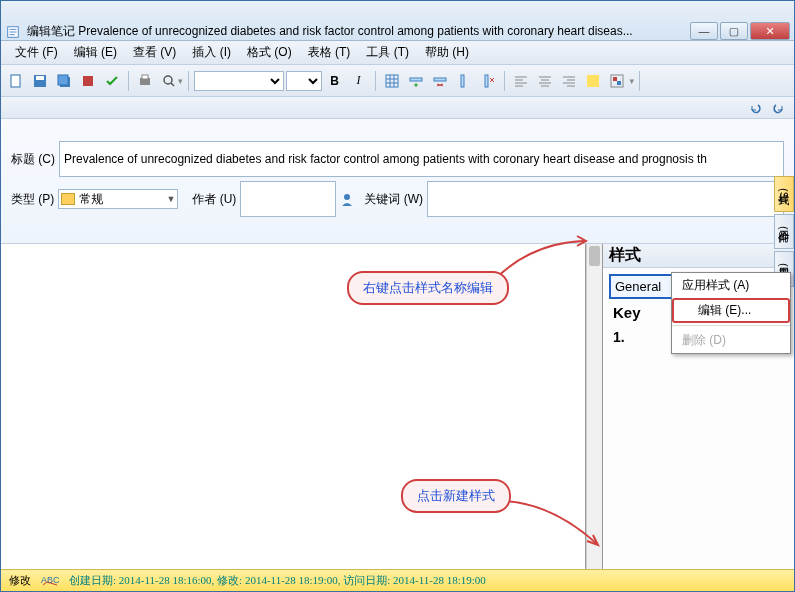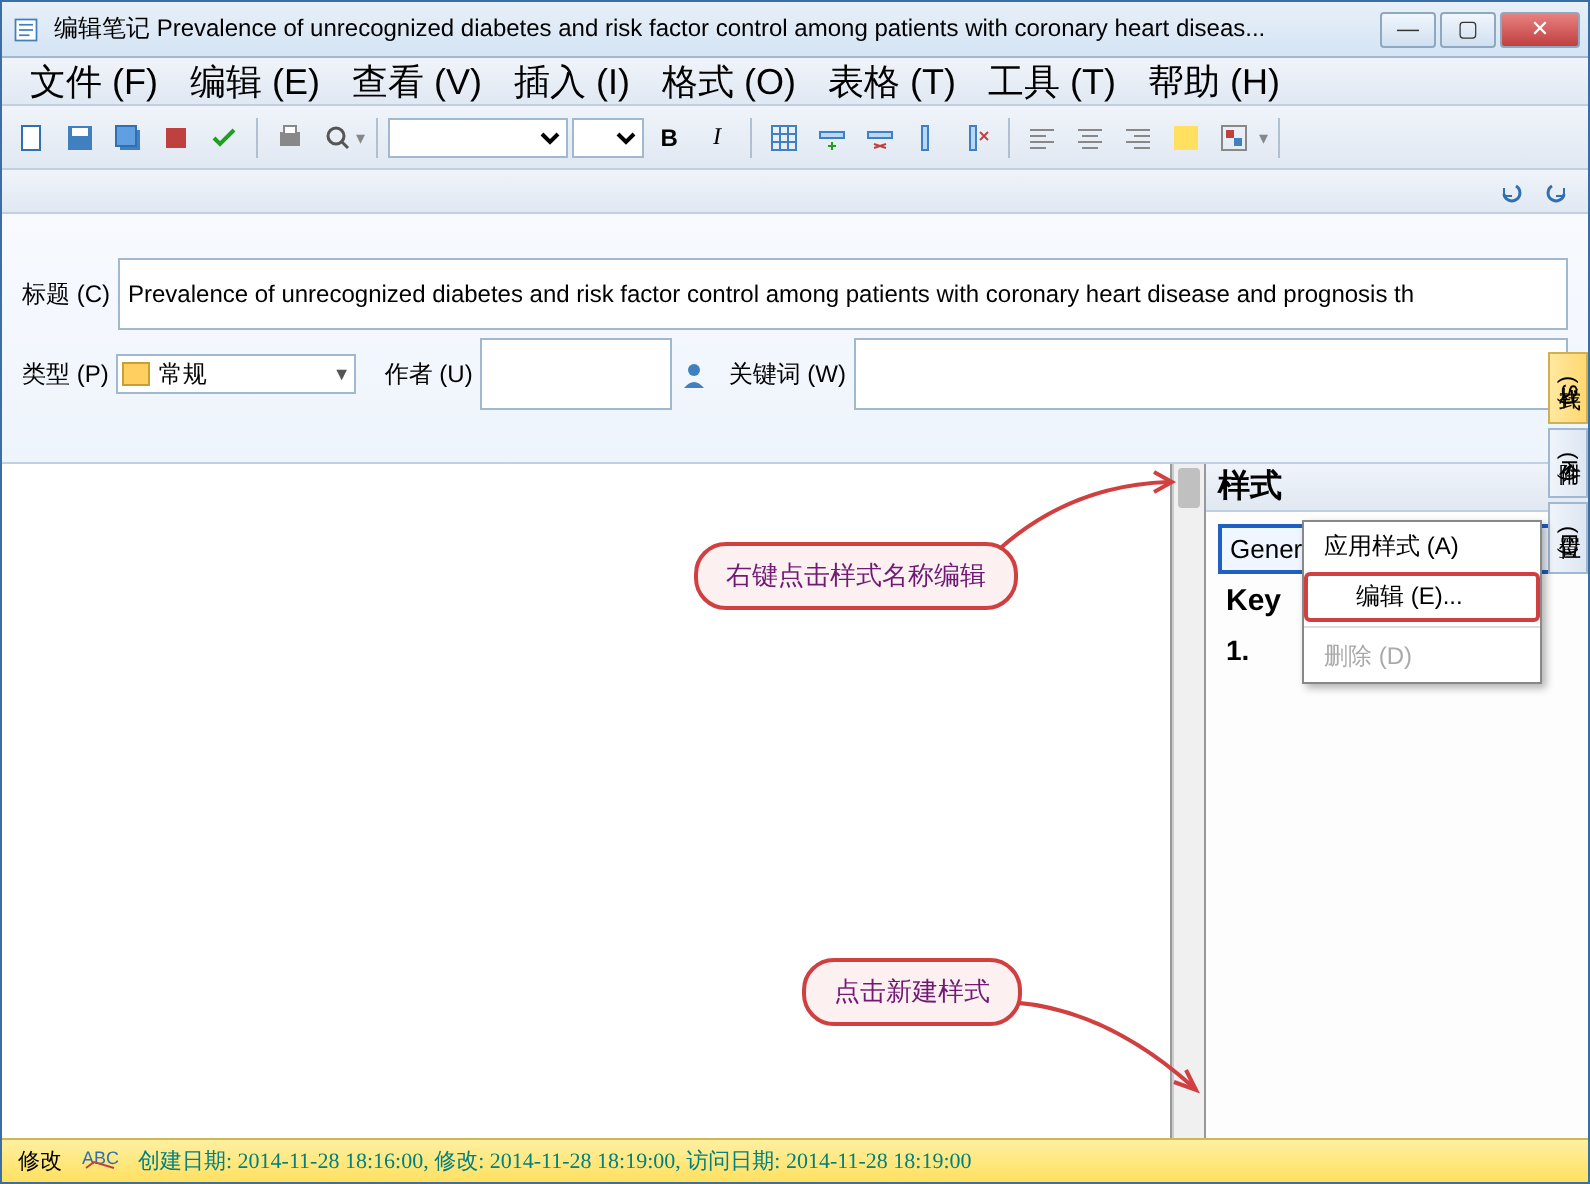--- a/index.html
+++ b/index.html
@@ -1,25 +1,25 @@
 <!DOCTYPE html>
 <html><head>
 <meta charset="utf-8">
 <style>
 * { box-sizing: border-box; margin: 0; padding: 0; }
 body { font-family: "Microsoft YaHei", Tahoma, sans-serif; font-size: 12px; background: #fff; color: #000; width: 795px; height: 592px; overflow: hidden; border: 1px solid #3a6ea5; position: relative; }
-.titlebar { height: 28px; background: linear-gradient(to bottom, #e8f0f8, #d4e4f4); display: flex; align-items: center; padding: 0 4px; border-bottom: 1px solid #a0b8d0; }
+.titlebar { height: 40px; background: linear-gradient(to bottom, #e8f0f8, #d4e4f4); display: flex; align-items: flex-end; padding: 0 4px; border-bottom: 1px solid #a0b8d0; }
 .titlebar .icon { width: 16px; height: 16px; margin-right: 6px; display: flex; align-items: center; justify-content: center; }
 .titlebar .icon svg { width: 14px; height: 14px; }
 .titlebar .title { flex: 1; font-size: 12px; color: #000; white-space: nowrap; overflow: hidden; text-overflow: ellipsis; }
 .win-controls { display: flex; gap: 2px; }
 .win-btn { width: 28px; height: 18px; border: 1px solid #8fa8c0; background: linear-gradient(to bottom, #f0f6fc, #d0e0f0); border-radius: 2px; display: flex; align-items: center; justify-content: center; font-size: 11px; color: #333; cursor: pointer; }
 .win-btn.close { background: linear-gradient(to bottom, #e88080, #c04040); color: #fff; width: 40px; }
 .menubar { height: 24px; background: linear-gradient(to bottom, #f0f4fa, #e0e8f2); display: flex; align-items: center; padding: 0 6px; border-bottom: 1px solid #c0d0e0; }
-.menubar .menu-item { padding: 3px 8px; cursor: pointer; font-size: 18px; }
+.menubar .menu-item { padding: 3px 8px; cursor: pointer; font-size: 12px; }
 .toolbar { height: 32px; background: linear-gradient(to bottom, #f0f4fa, #e0e8f2); display: flex; align-items: center; padding: 0 4px; border-bottom: 1px solid #c0d0e0; gap: 2px; }
 .tb-btn { width: 22px; height: 22px; border: 1px solid transparent; display: flex; align-items: center; justify-content: center; cursor: pointer; border-radius: 2px; }
 .tb-sep { width: 1px; height: 20px; background: #b0c0d0; margin: 0 3px; }
 .tb-select { height: 20px; border: 1px solid #a0b8d0; background: #fff; font-size: 11px; padding: 0 2px; }
 .tb-select.font { width: 90px; }
 .tb-select.size { width: 36px; }
 .row2 { height: 22px; background: linear-gradient(to bottom, #f0f4fa, #e0e8f2); border-bottom: 1px solid #c0d0e0; display: flex; justify-content: flex-end; align-items: center; padding: 0 6px; gap: 6px; }
 .row2 .tb-btn { width: 18px; height: 18px; }
 .fields { background: linear-gradient(to bottom, #f8faff, #eef4fc); padding: 22px 10px; border-bottom: 1px solid #c0d0e0; }
 .field-row { display: flex; align-items: center; gap: 4px; margin-bottom: 4px; font-size: 12px; }
@@ -41,34 +41,34 @@
 .sidepanel { width: 192px; background: #fdfdfd; border-left: 1px solid #999; display: flex; flex-direction: column; position: relative; }
 .sidepanel-header { height: 24px; background: linear-gradient(to bottom, #f0f4fa, #e0e8f2); display: flex; align-items: center; padding: 0 6px; border-bottom: 1px solid #c0d0e0; }
 .sidepanel-header .title { flex: 1; font-weight: bold; font-size: 16px; }
 .sidepanel-header .close { cursor: pointer; font-weight: bold; font-size: 14px; }
 .styles-list { padding: 6px; flex: 1; font-size: 13px; }
 .style-item { padding: 3px 4px; margin-bottom: 2px; }
 .style-item.sel { border: 2px solid #2060c0; background: #f0f6ff; }
 .style-item.key { font-weight: bold; font-size: 15px; }
 .style-item.t1 { font-weight: bold; font-size: 14px; }
 .style-item.t2 { font-weight: bold; font-size: 14px; }
-.context-menu { position: absolute; top: 28px; left: 48px; width: 120px; background: #fff; border: 1px solid #888; box-shadow: 2px 2px 4px rgba(0,0,0,0.3); z-index: 10; font-size: 12px; }
+.context-menu { position: absolute; top: 28px; left: 68px; width: 120px; background: #fff; border: 1px solid #888; box-shadow: 2px 2px 4px rgba(0,0,0,0.3); z-index: 10; font-size: 12px; }
 .context-menu .mitem { padding: 4px 10px; cursor: pointer; }
 .context-menu .mitem.disabled { color: #aaa; cursor: default; }
 .context-menu .mitem.hl { border: 2px solid #d04040; border-radius: 3px; padding: 2px 24px; }
 .context-menu hr { border: none; border-top: 1px solid #ddd; margin: 2px 0; }
 .new-style-btn { margin: 4px; padding: 8px 10px; border: 1px solid #a0b8d0; background: linear-gradient(to bottom, #fafcff, #e8eef6); cursor: pointer; font-size: 12px; text-align: center; }
 .new-style-btn.hl { outline: 2px solid #d04040; outline-offset: 1px; }
 .tabs-right { position: absolute; right: 0; top: 175px; width: 20px; display: flex; flex-direction: column; }
 .vtab { writing-mode: vertical-rl; background: linear-gradient(to right, #ffe8a0, #ffd870); border: 1px solid #d0b050; padding: 8px 2px; font-size: 11px; cursor: pointer; margin-bottom: 2px; text-align: center; }
 .vtab.other { background: linear-gradient(to right, #f0f4fa, #dde6f2); border-color: #a0b8d0; }
 .statusbar { height: 22px; background: linear-gradient(to bottom, #fff0a0, #ffe060); display: flex; align-items: center; padding: 0 8px; font-size: 11px; gap: 10px; border-top: 1px solid #d0b850; position: absolute; bottom: 0; left: 0; right: 0; }
 .statusbar .seg { white-space: nowrap; font-family: Liberation Serif, serif; }
 .teal { color: #008080; }
-.callout { position: absolute; background: #fdf0f0; border: 2px solid #d04040; border-radius: 16px; padding: 6px 14px; color: #701a75; font-size: 13px; z-index: 5; }
+.callout { position: absolute; background: #fdf0f0; border: 2px solid #d04040; border-radius: 16px; padding: 6px 14px; color: #1d4ed8; font-size: 13px; z-index: 5; }
 .arrow-svg { position: absolute; z-index: 4; }
 </style>
 </head>
 <body>
 
 <div class="titlebar">
   <span class="icon">
     <svg viewBox="0 0 16 16">
         <rect x="2" y="2" width="12" height="12" fill="#fff" stroke="#4080c0"></rect>
         <line x1="4" y1="5" x2="12" y2="5" stroke="#4080c0"></line>

